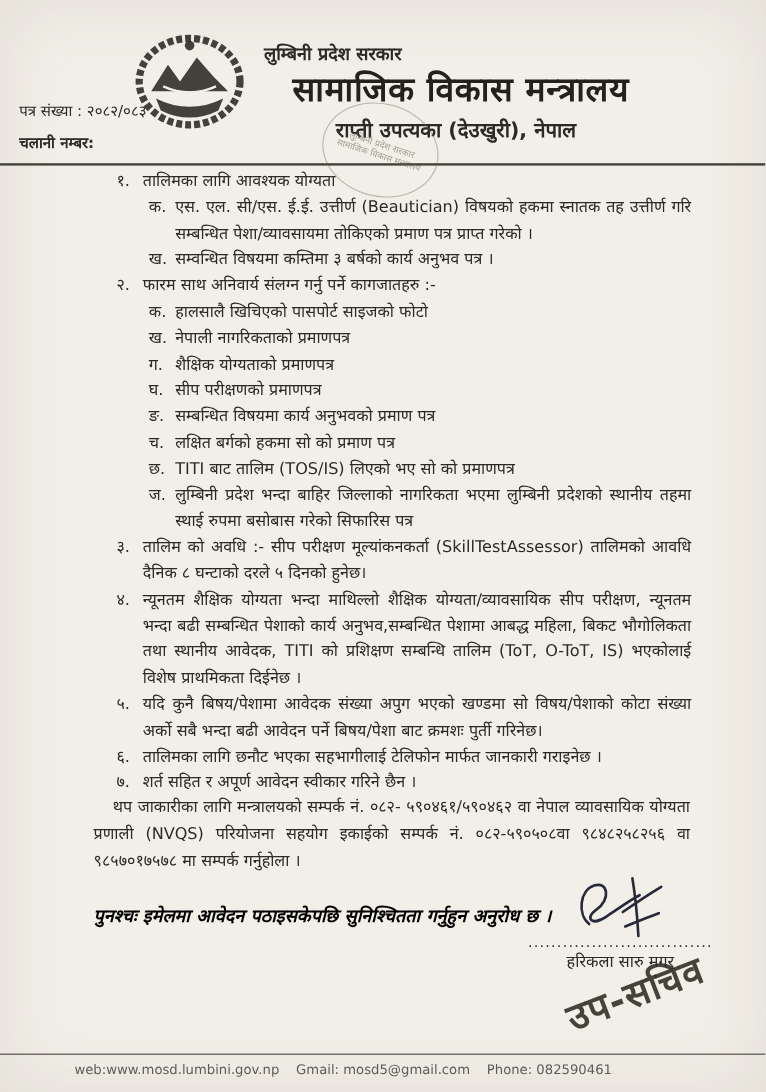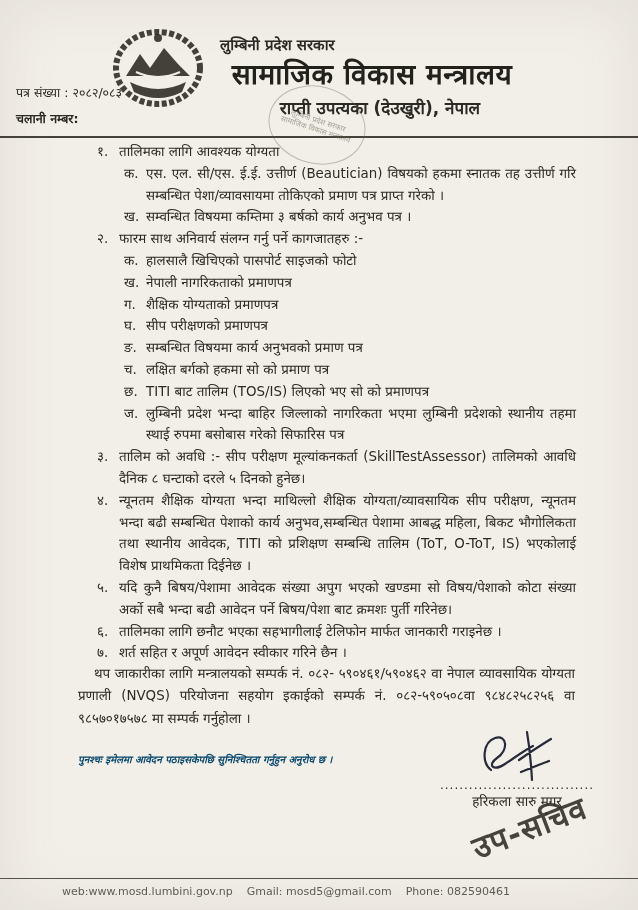--- a/index.html
+++ b/index.html
@@ -11,21 +11,21 @@
     font-family:"DejaVu Sans", sans-serif;
     color:#2c2a25;
     overflow:hidden;
     box-shadow:inset 0 0 60px rgba(120,110,90,.12);
   }
   
   .emblem{position:absolute;left:106px;top:26px;width:104px;height:82px;}
   .ref{position:absolute;left:16px;top:84px;font-size:12.5px;font-weight:normal;}
   .dispatch{position:absolute;left:16px;top:110px;font-size:12.5px;font-weight:bold;}
   .h-gov{position:absolute;left:220px;top:34px;width:320px;text-align:left;font-size:15px;font-weight:bold;}
-  .h-ministry{position:absolute;left:152px;top:54px;width:440px;text-align:center;font-size:28px;font-weight:bold;letter-spacing:.5px;color:#23211c;}
+  .h-ministry{position:absolute;left:164px;top:54px;width:440px;text-align:center;font-size:28px;font-weight:bold;letter-spacing:.5px;color:#23211c;}
   .h-loc{position:absolute;left:220px;top:96px;width:320px;text-align:center;font-size:17px;font-weight:bold;}
   .stamp-wm{
     position:absolute;left:268px;top:86px;width:96px;height:76px;
     border:1.5px solid rgba(105,98,75,.5);border-radius:50%;
     transform:rotate(14deg);
     display:flex;align-items:center;justify-content:center;
     z-index:3;opacity:.75;pointer-events:none;
   }
   .stamp-wm span{
     display:block;font-size:7.5px;line-height:9px;text-align:center;
@@ -43,21 +43,21 @@
   .just{text-align:justify;}
   .subs{margin-left:27px;}
   .subs .n{flex:0 0 22px;}
   
   .contact{
     position:absolute;left:78px;top:663px;width:497px;
     font-size:13.4px;line-height:22.4px;text-align:justify;text-indent:16px;
   }
   .ps{
     position:absolute;left:78px;top:752px;width:420px;
-    font-size:10px;font-style:italic;font-weight:bold;color:#0c4a6e;
+    font-size:15px;font-style:italic;font-weight:bold;color:#000000;
   }
   .sig{position:absolute;left:428px;top:728px;width:178px;text-align:center;}
   .sig-scribble{display:block;margin:0 auto -6px auto;}
   .sig-dots{font-size:12px;letter-spacing:1px;color:#2f2d28;line-height:10px;}
   .sig-name{font-size:13.5px;margin-top:2px;}
   .sig-title{font-size:13.5px;margin-top:4px;}
   .sig-stamp{
     position:absolute;left:6px;top:78px;width:190px;
     transform:rotate(-21deg);
     font-size:31px;font-weight:800;color:rgba(45,43,33,.88);

